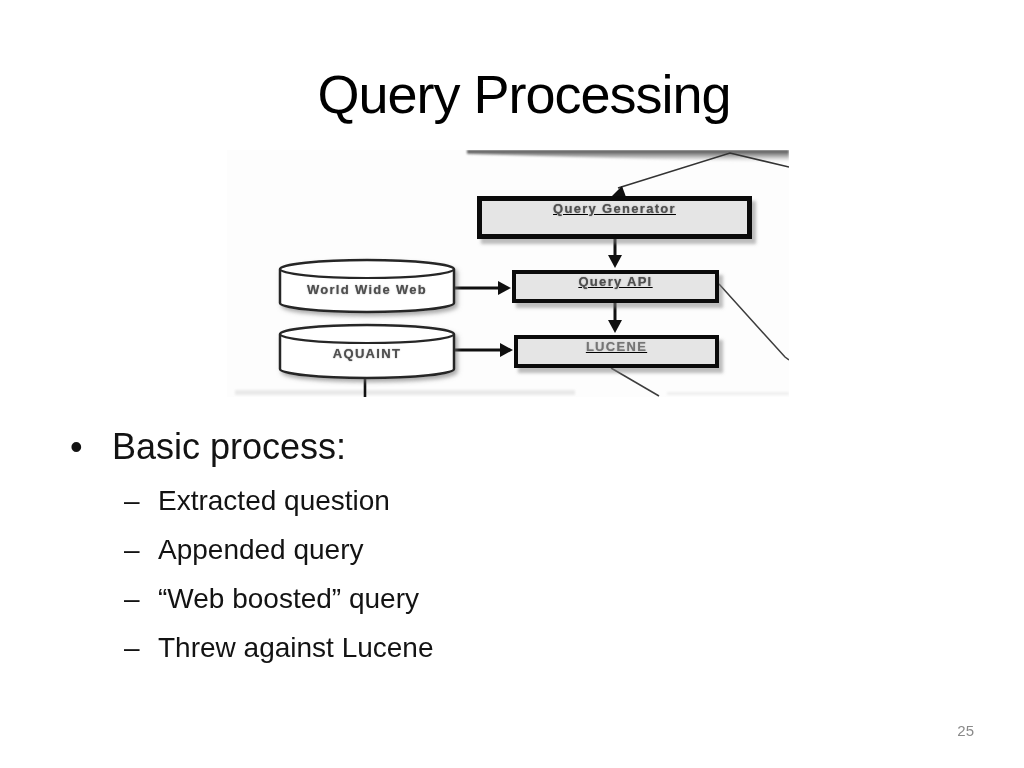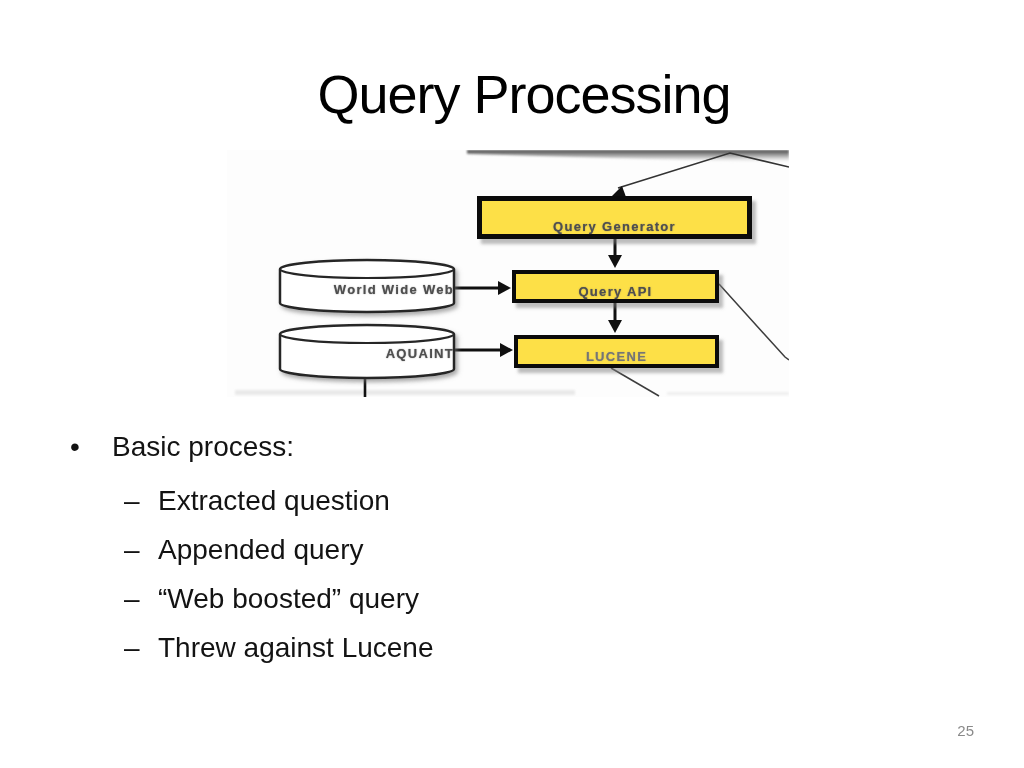--- a/index.html
+++ b/index.html
@@ -10,38 +10,38 @@
   
   .title { position:absolute; left:0; top:62px; width:1024px; text-align:center;
            font-size:54px; line-height:64px; font-weight:400; color:#000000;
            letter-spacing:-1px; }
 
   
   .figure { position:absolute; left:215px; top:150px; width:562px; height:247px;
             background:#fdfdfd; }
   .figure svg { position:absolute; left:0; top:0; }
 
-  .node-box { position:absolute; background:#fde047; border-style:solid; border-color:#0b0b0b;
-              display:flex; align-items:flex-end; justify-content:center;
-              box-shadow:4px 5px 3px rgba(125,125,125,0.5); }
+  .node-box { position:absolute; background:#e5e5e5; border-style:solid; border-color:#0b0b0b;
+              display:flex; align-items:flex-start; justify-content:center;
+              box-shadow:4px 5px 3px rgba(125,125,125,0.5);text-decoration:underline; }
   .box-qg     { left:250px; top:46px;  width:275px; height:43px; border-width:5px; }
   .box-api    { left:285px; top:120px; width:207px; height:33px; border-width:4px; }
   .box-lucene { left:287px; top:185px; width:205px; height:33px; border-width:4px; }
 
   .diagram-label { font-size:13px; letter-spacing:1.3px; font-weight:600; color:#4f4f4f;
                    text-shadow:0 0 1.2px rgba(90,90,90,0.85); white-space:nowrap; }
   .lucene-label  { color:#757575; text-shadow:0 0 1.2px rgba(130,130,130,0.8); }
 
-  .cyl-label { position:absolute; width:174px; text-align:right; }
+  .cyl-label { position:absolute; width:174px; text-align:center; }
   .lbl-www     { left:53px; top:130px; }
   .lbl-aquaint { left:53px; top:194px; }
 
   
   .bullet-row { position:absolute; color:#131313; white-space:nowrap; }
-  .b1 { left:58px;  top:427px; font-size:28px; line-height:40px; }
+  .b1 { left:58px;  top:427px; font-size:36px; line-height:40px; }
   .b1 .marker { display:inline-block; width:42px; }
   .b2 { left:112px; font-size:28px; line-height:34px; }
   .b2 .marker { display:inline-block; width:34px; }
   .b2.i0 { top:484px; } .b2.i1 { top:533px; } .b2.i2 { top:582px; } .b2.i3 { top:631px; }
 
   
   .pageno { position:absolute; right:62px; top:722px; font-size:15px; color:#8a8a8a; }
 </style>
 </head>
 <body>

